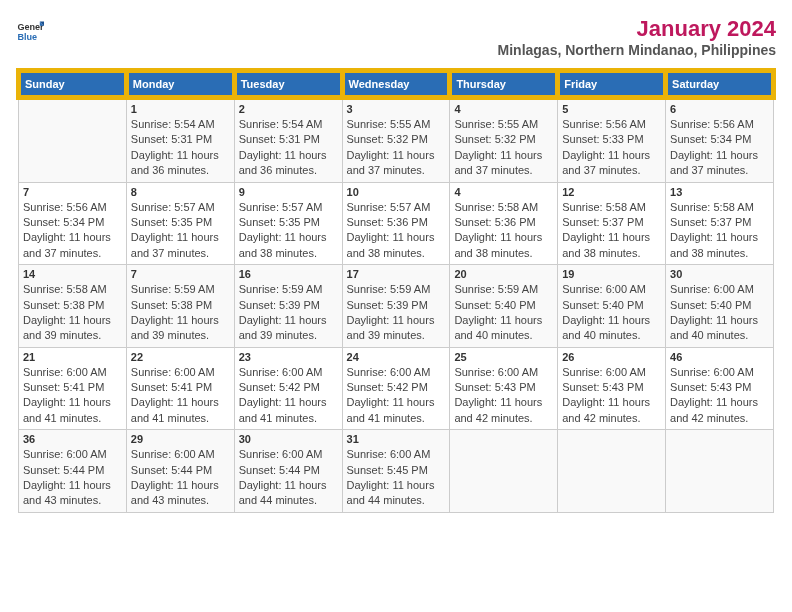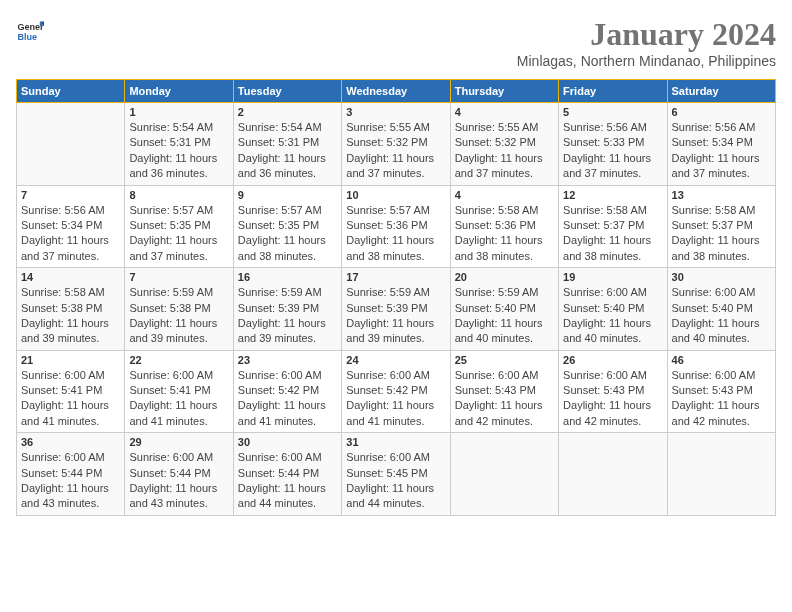--- a/index.html
+++ b/index.html
@@ -27,42 +27,42 @@
       gap: 4px;
     }
     .logo-icon {
       width: 28px;
       height: 28px;
     }
     .title-block {
       text-align: right;
     }
     .month-title {
-      font-size: 32px;
+      font-size: 22px;
       font-weight: bold;
-      color: #737373;
-      font-family: Liberation Serif, serif;
+      color: #be185d;
     }
     .subtitle {
       font-size: 14px;
       color: #555;
+      font-weight: bold;
     }
     table {
       width: 100%;
       border-collapse: collapse;
       table-layout: fixed;
     }
     thead tr th {
       background-color: #2a6db5;
       color: white;
       font-size: 11px;
       font-weight: bold;
       padding: 5px 4px;
       text-align: left;
-      border: 1px solid #eab308;
+      border: 5px solid #eab308;
     }
     tbody tr td {
       border: 1px solid #ccc;
       vertical-align: top;
       padding: 3px 4px;
       font-size: 9.5px;
       color: #333;
       height: 82px;
     }
     tbody tr:nth-child(odd) td {

